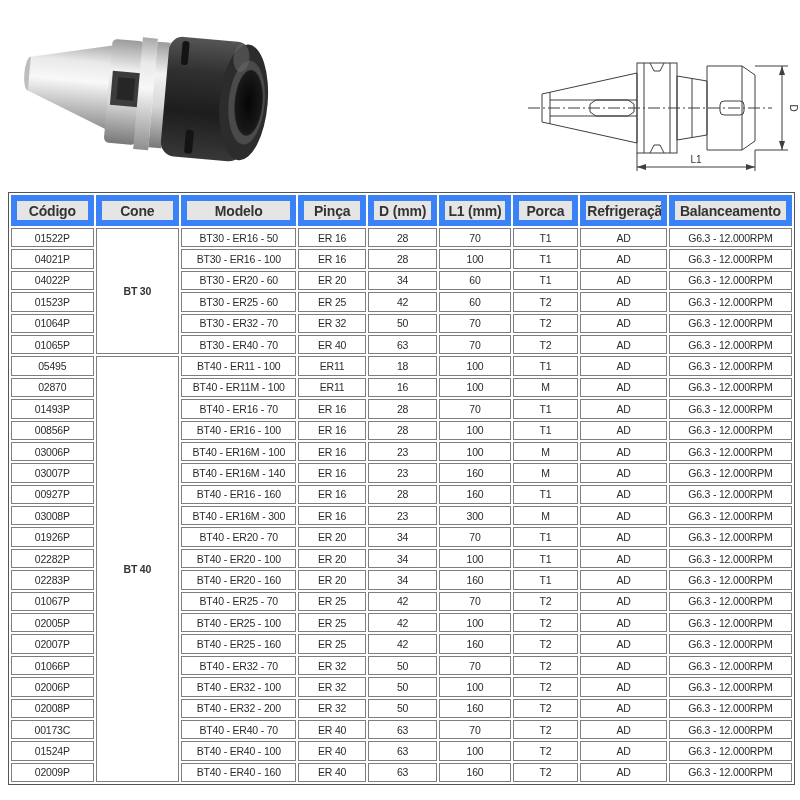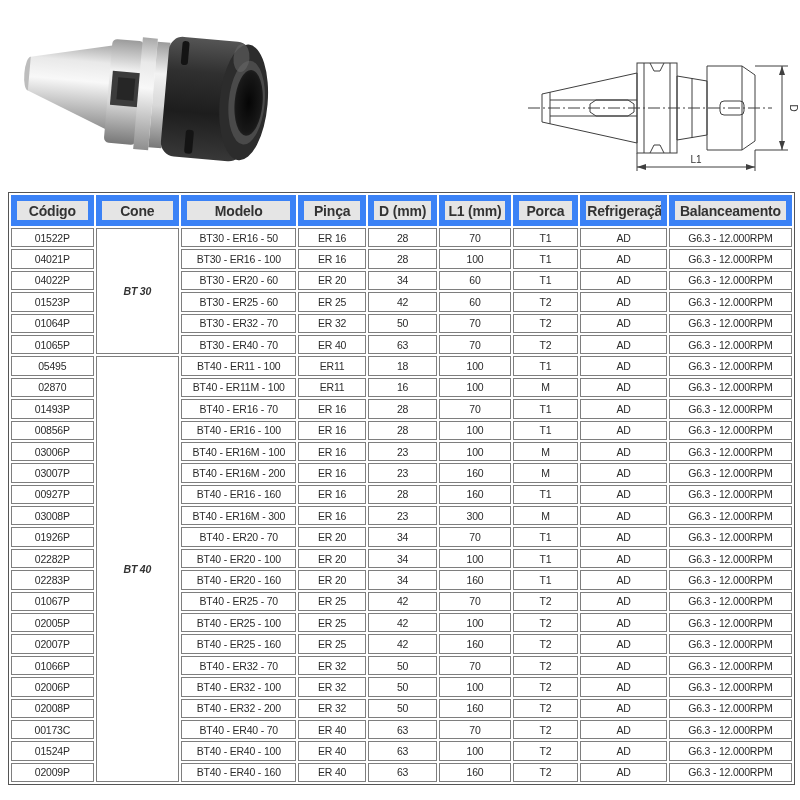--- a/index.html
+++ b/index.html
@@ -41,21 +41,20 @@
     height:17.4px;
     padding:0 1px;
     text-align:center;
     vertical-align:middle;
     letter-spacing:-0.2px;
     overflow:hidden;white-space:nowrap;
   }
   table.spec-table td.cone-cell{
     font-weight:bold;
     color:#333333;
-    font-style:italic;
   }
   .draw-line{stroke:#3f3f3f;stroke-width:1;fill:none;}
   .draw-fill{fill:#3f3f3f;stroke:none;}
   .dim-text{font-family:"Liberation Sans",sans-serif;font-size:10px;fill:#333333;}
 </style>
 </head>
 <body>
 
 <div class="top-section">
 
@@ -282,21 +281,21 @@
         <td>BT40 - ER16M - 100</td>
         <td>ER 16</td>
         <td>23</td>
         <td>100</td>
         <td>M</td>
         <td>AD</td>
         <td>G6.3 - 12.000RPM</td>
       </tr>
       <tr>
         <td>03007P</td>
-        <td>BT40 - ER16M - 200</td>
+        <td>BT40 - ER16M - 140</td>
         <td>ER 16</td>
         <td>23</td>
         <td>160</td>
         <td>M</td>
         <td>AD</td>
         <td>G6.3 - 12.000RPM</td>
       </tr>
       <tr>
         <td>00927P</td>
         <td>BT40 - ER16 - 160</td>

